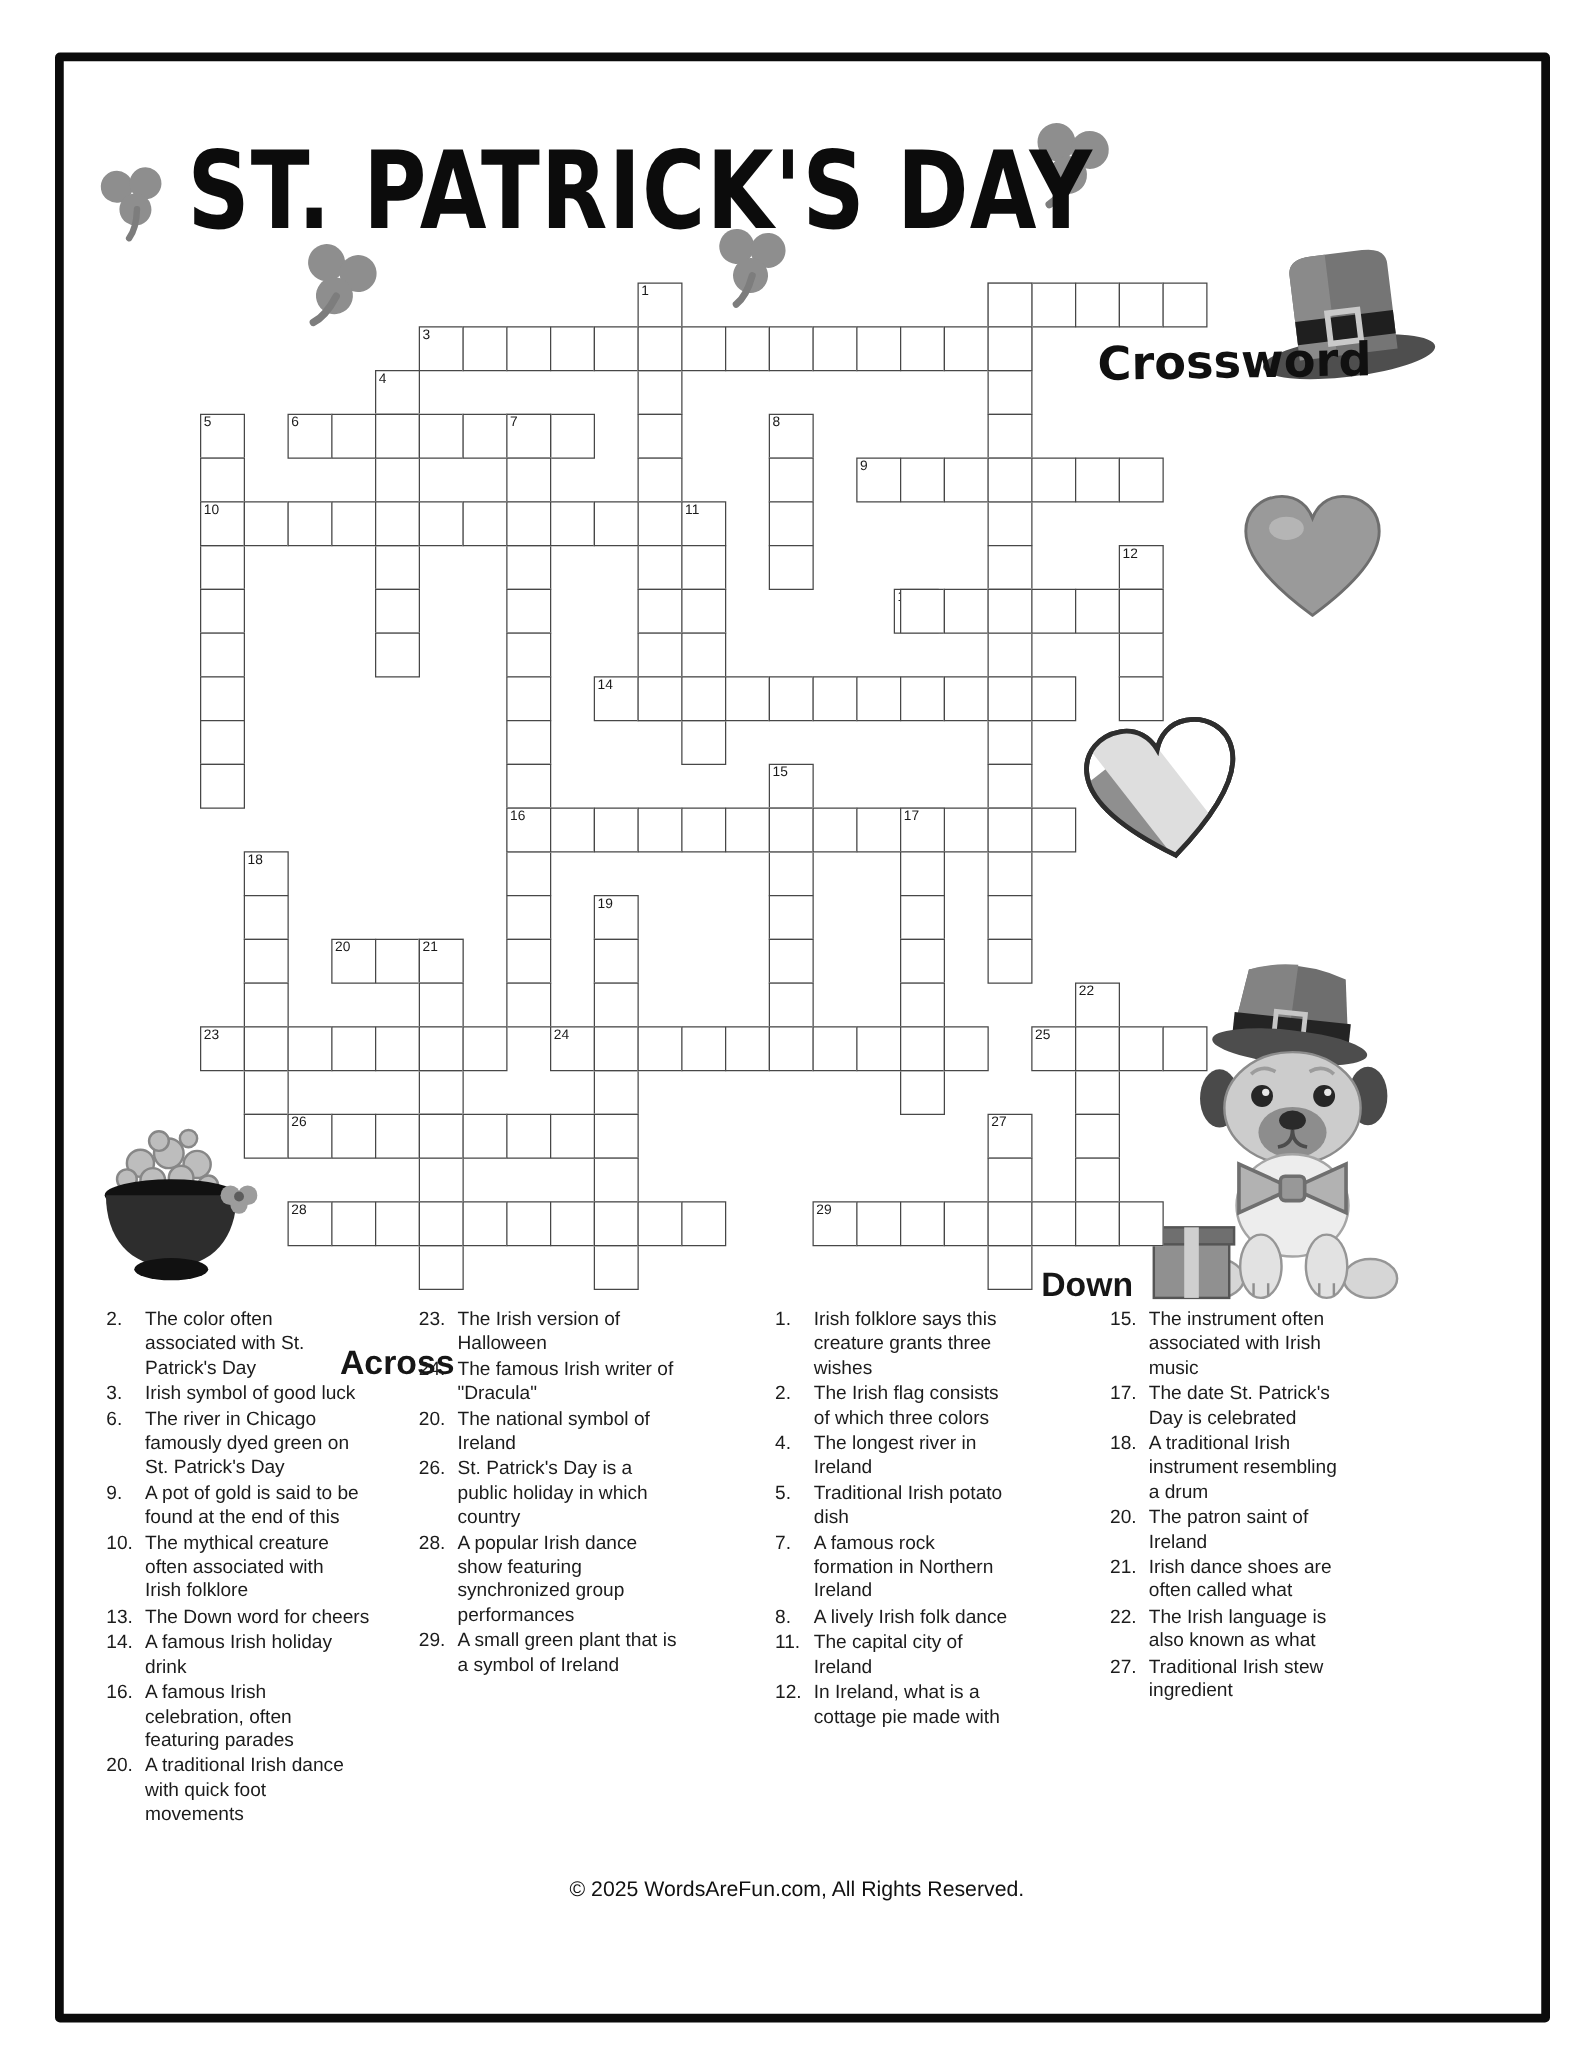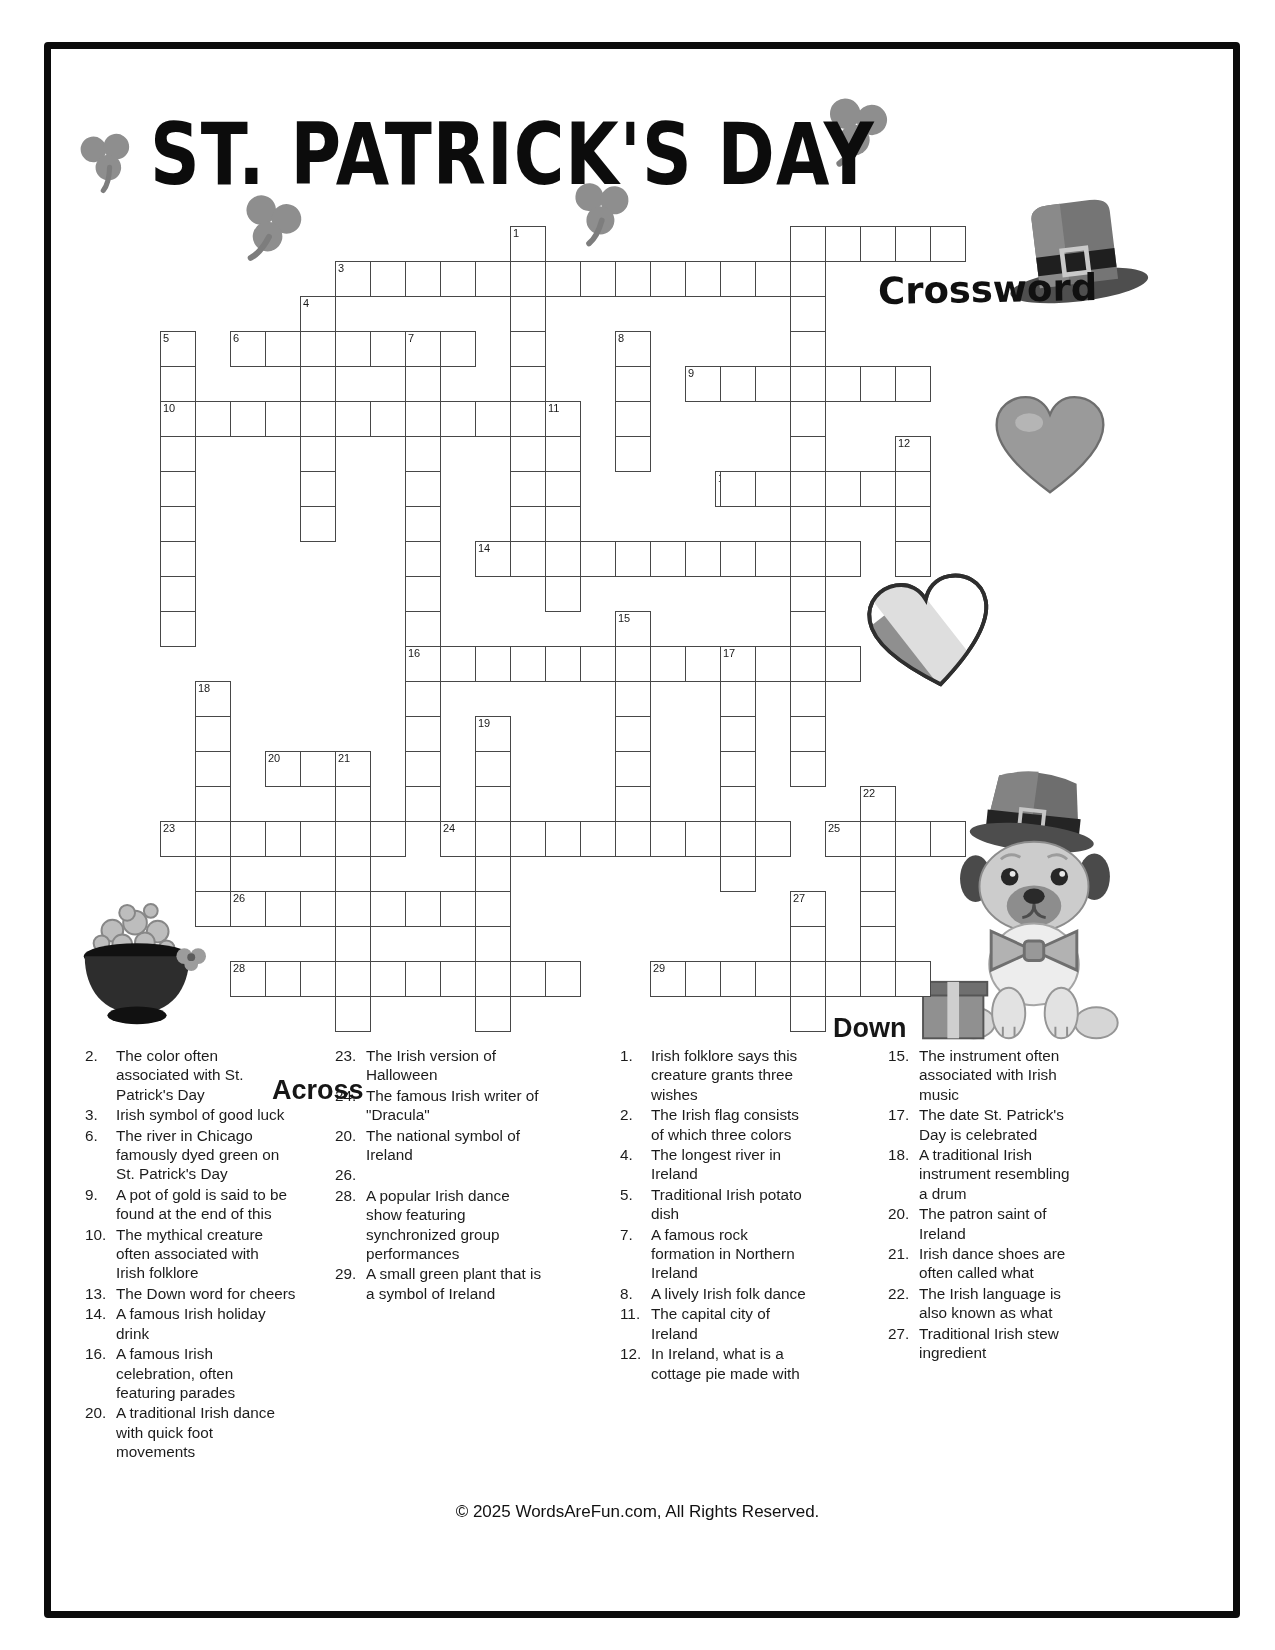--- a/index.html
+++ b/index.html
@@ -539,20 +539,23 @@
       <span class="clue-text">The famous Irish writer of
 "Dracula"</span>
     </div>
     <div class="clue">
       <span class="clue-num">20.</span>
       <span class="clue-text">The national symbol of
 Ireland</span>
     </div>
     <div class="clue">
       <span class="clue-num">26.</span>
+      <span class="clue-text">St. Patrick's Day is a
+public holiday in which
+country</span>
     </div>
     <div class="clue">
       <span class="clue-num">28.</span>
       <span class="clue-text">A popular Irish dance
 show featuring
 synchronized group
 performances</span>
     </div>
     <div class="clue">
       <span class="clue-num">29.</span>

